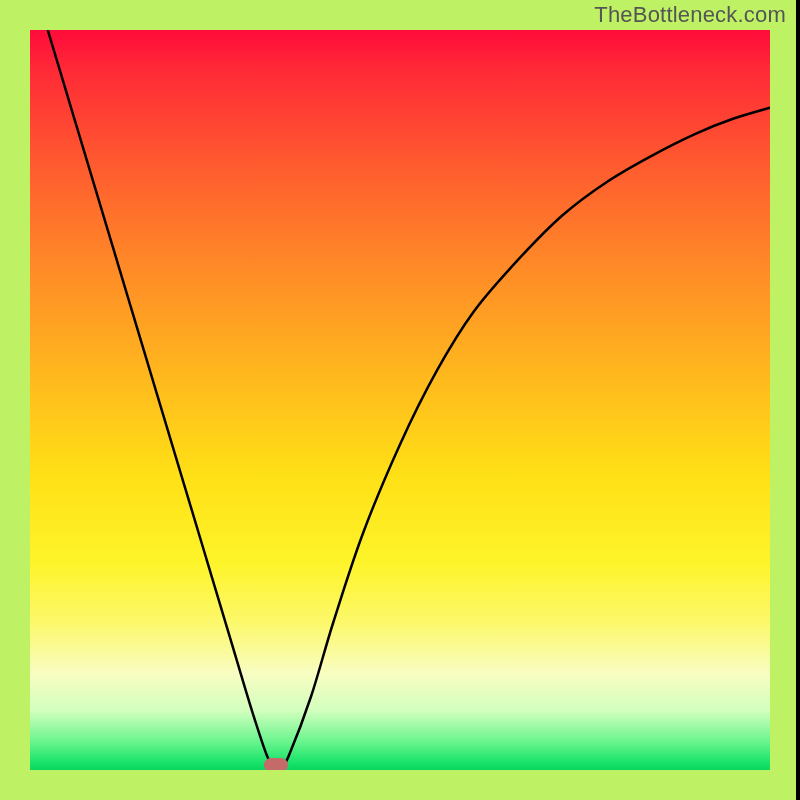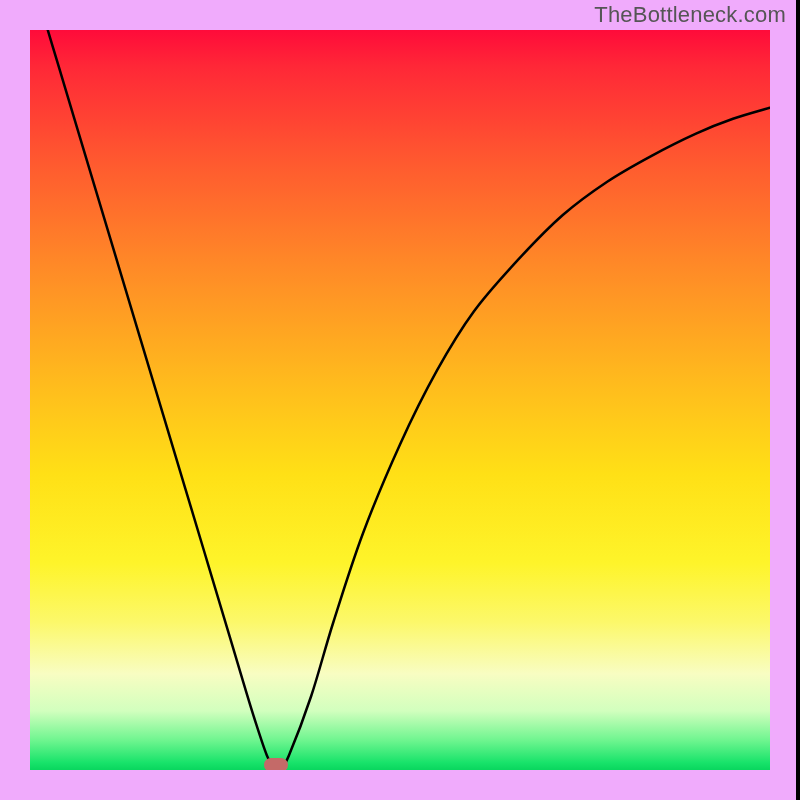--- a/index.html
+++ b/index.html
@@ -8,21 +8,21 @@
     width: 800px;
     height: 800px;
     background: #000;
     font-family: Arial, Helvetica, sans-serif;
     overflow: hidden;
   }
   .container {
     position: relative;
     width: 796px;
     height: 800px;
-    background: #f0abfc;
+    background: #bef264;
   }
   .watermark {
     position: absolute;
     top: 2px;
     right: 10px;
     color: #555;
     font-size: 22px;
     font-weight: 500;
     letter-spacing: 0.2px;
     z-index: 10;

